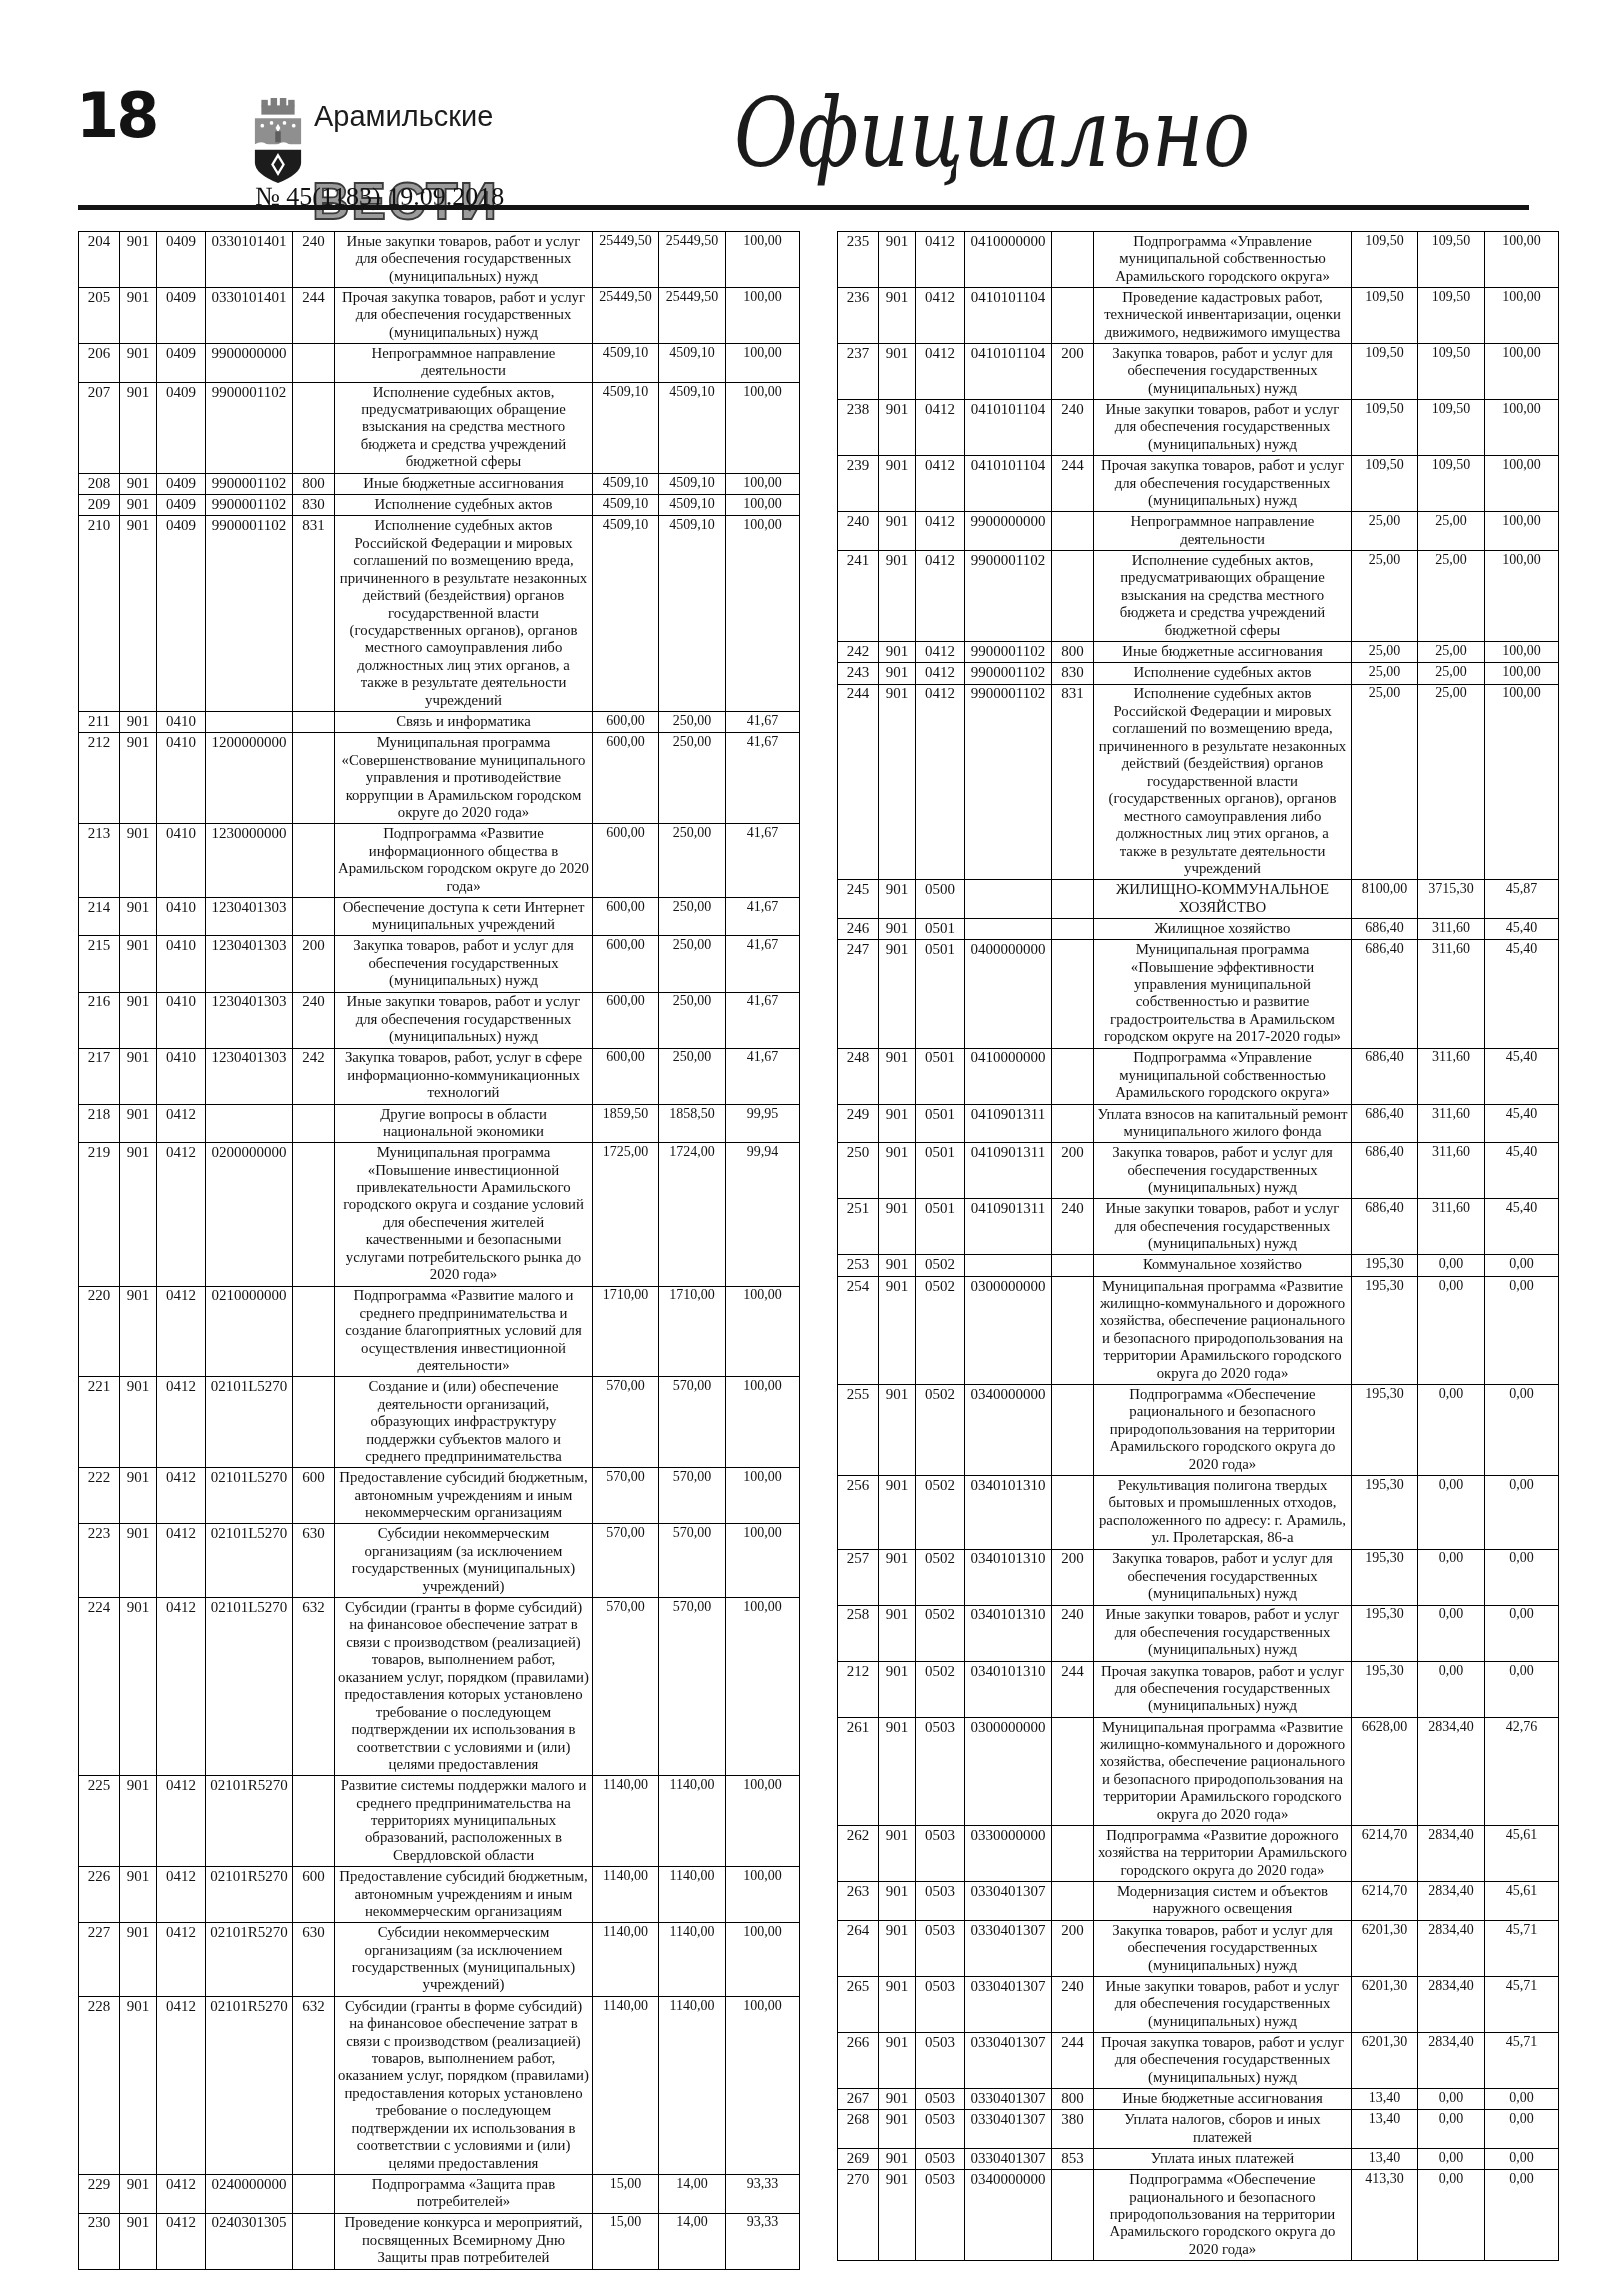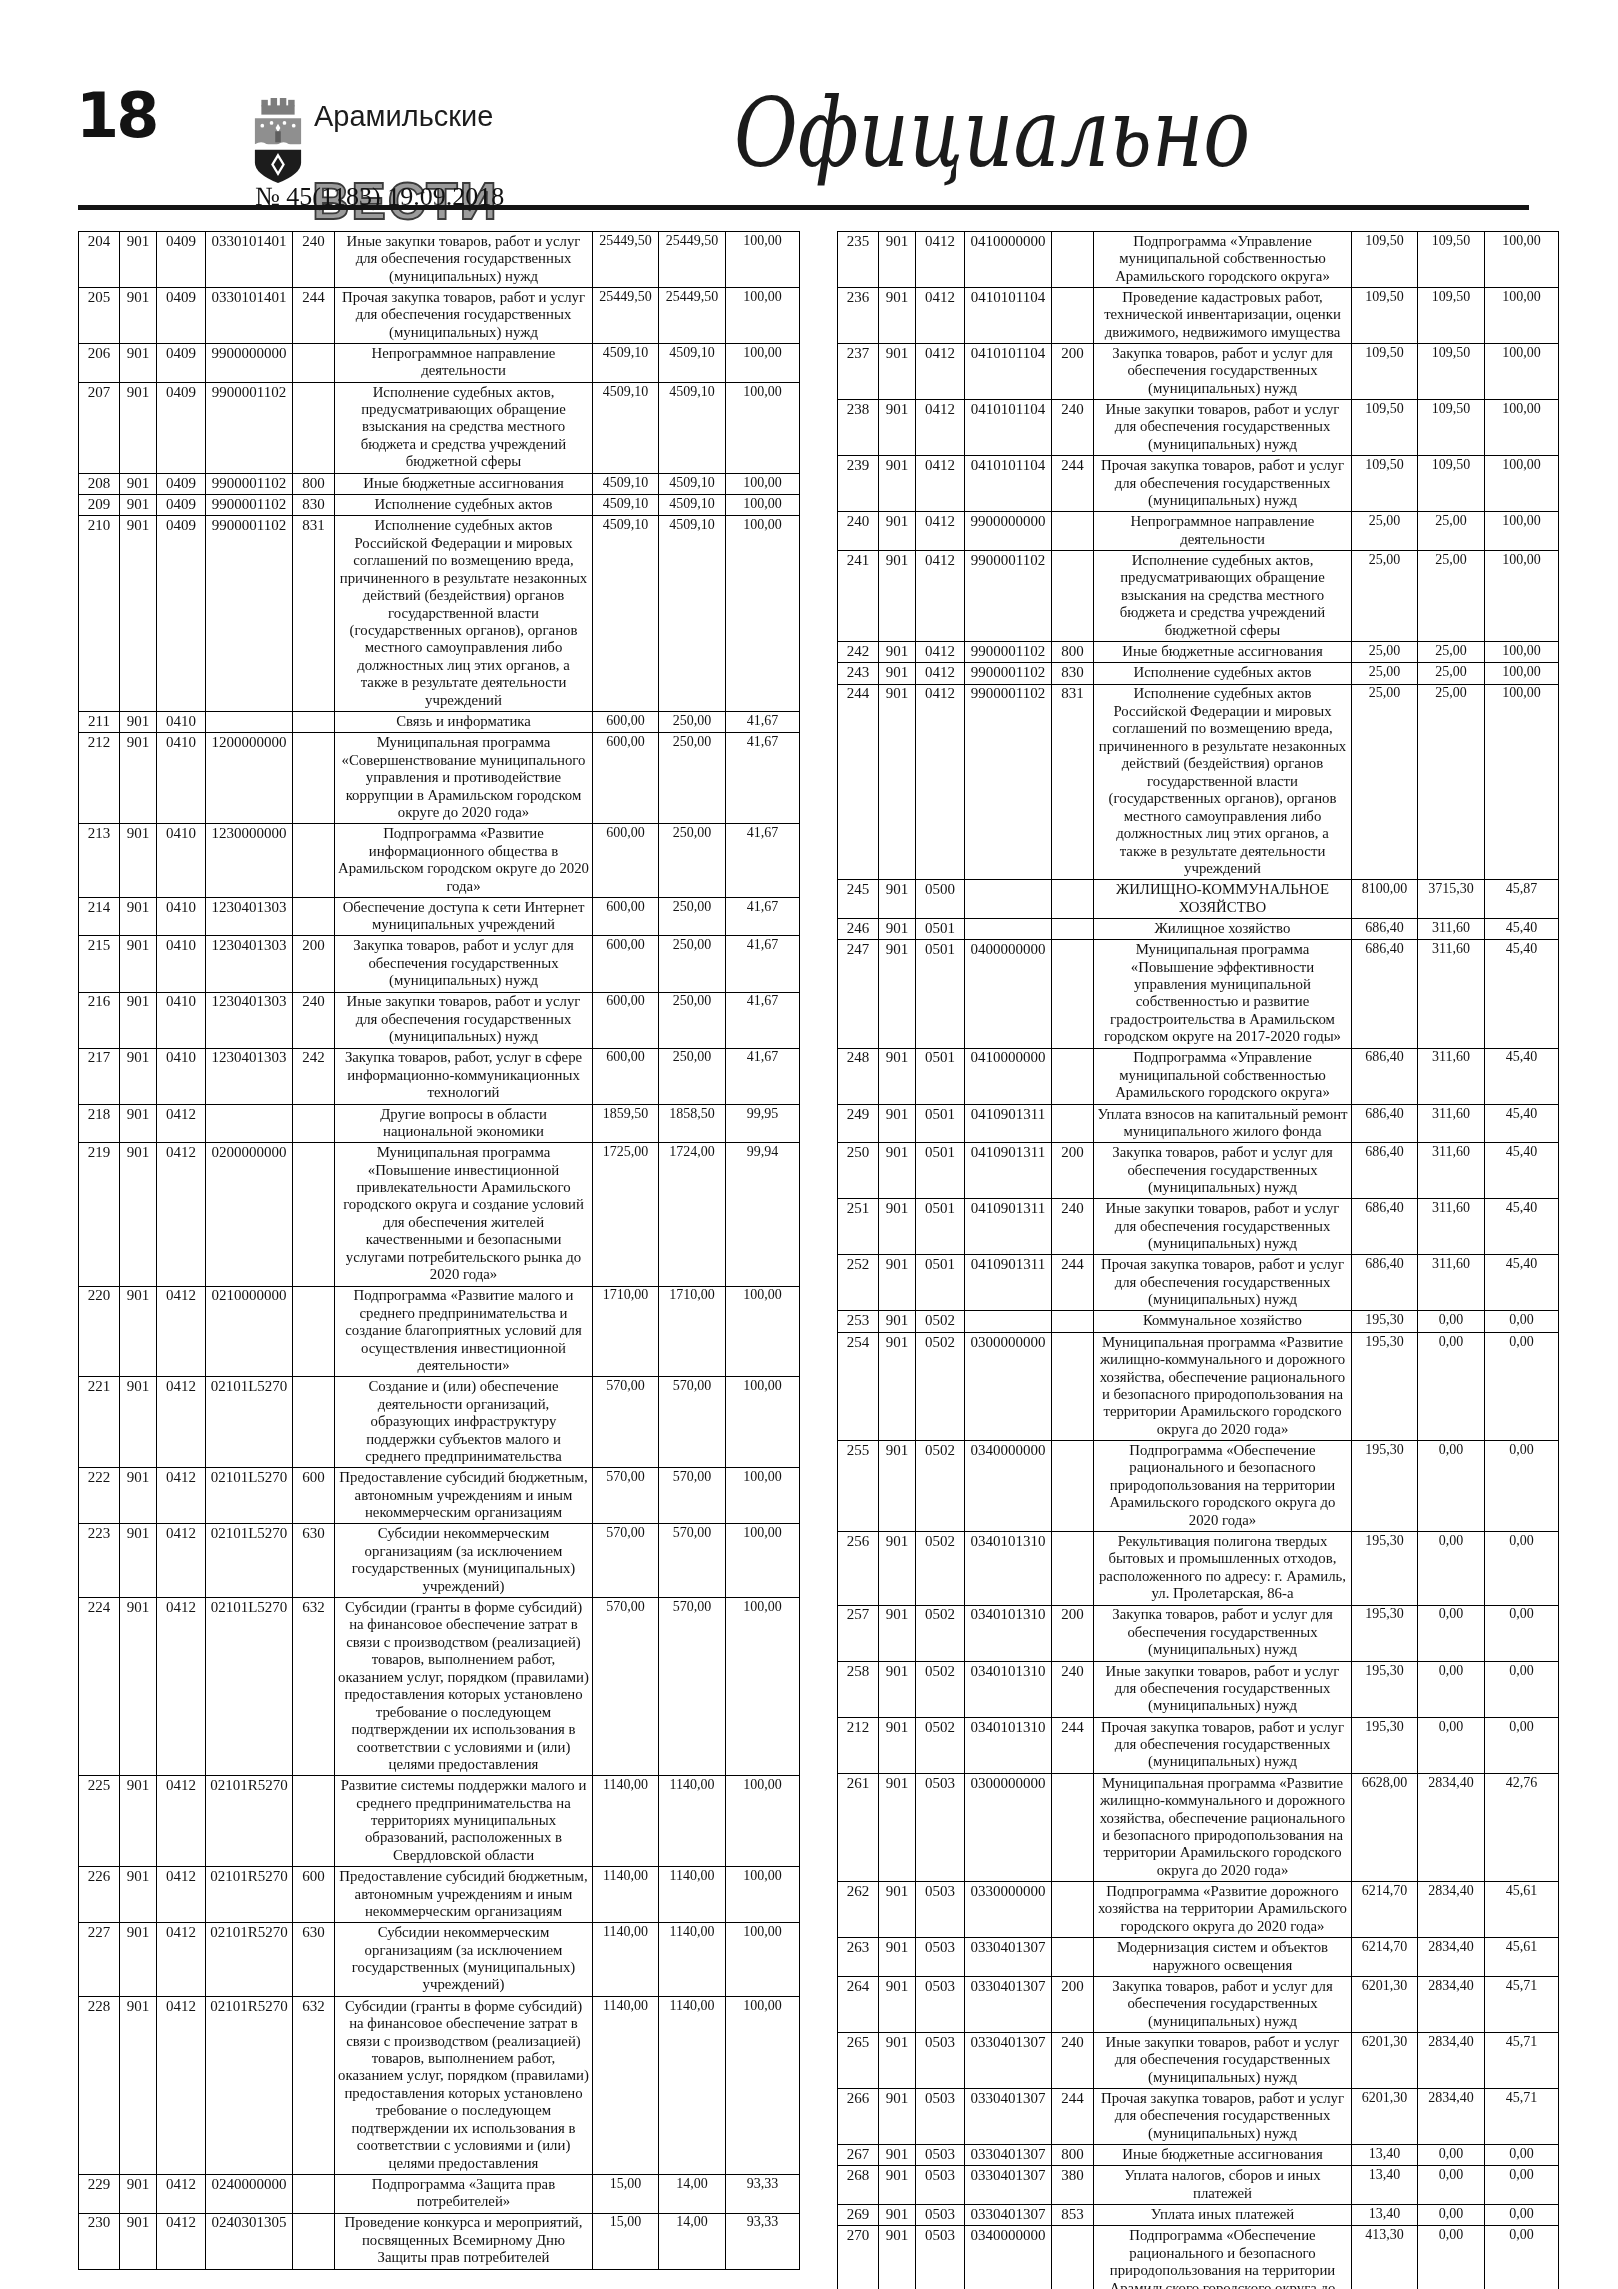--- a/index.html
+++ b/index.html
@@ -598,31 +598,20 @@
             <td>901</td>
             <td>0501</td>
             <td>0410901311</td>
             <td>240</td>
             <td>Иные закупки товаров, работ и услуг для обеспечения государственных (муниципальных) нужд</td>
             <td>686,40</td>
             <td>311,60</td>
             <td>45,40</td>
           </tr>
           <tr>
-            <td>252</td>
-            <td>901</td>
-            <td>0501</td>
-            <td>0410901311</td>
-            <td>244</td>
-            <td>Прочая закупка товаров, работ и услуг для обеспечения государственных (муниципальных) нужд</td>
-            <td>686,40</td>
-            <td>311,60</td>
-            <td>45,40</td>
-          </tr>
-          <tr>
             <td>253</td>
             <td>901</td>
             <td>0502</td>
             <td></td>
             <td></td>
             <td>Коммунальное хозяйство</td>
             <td>195,30</td>
             <td>0,00</td>
             <td>0,00</td>
           </tr>

